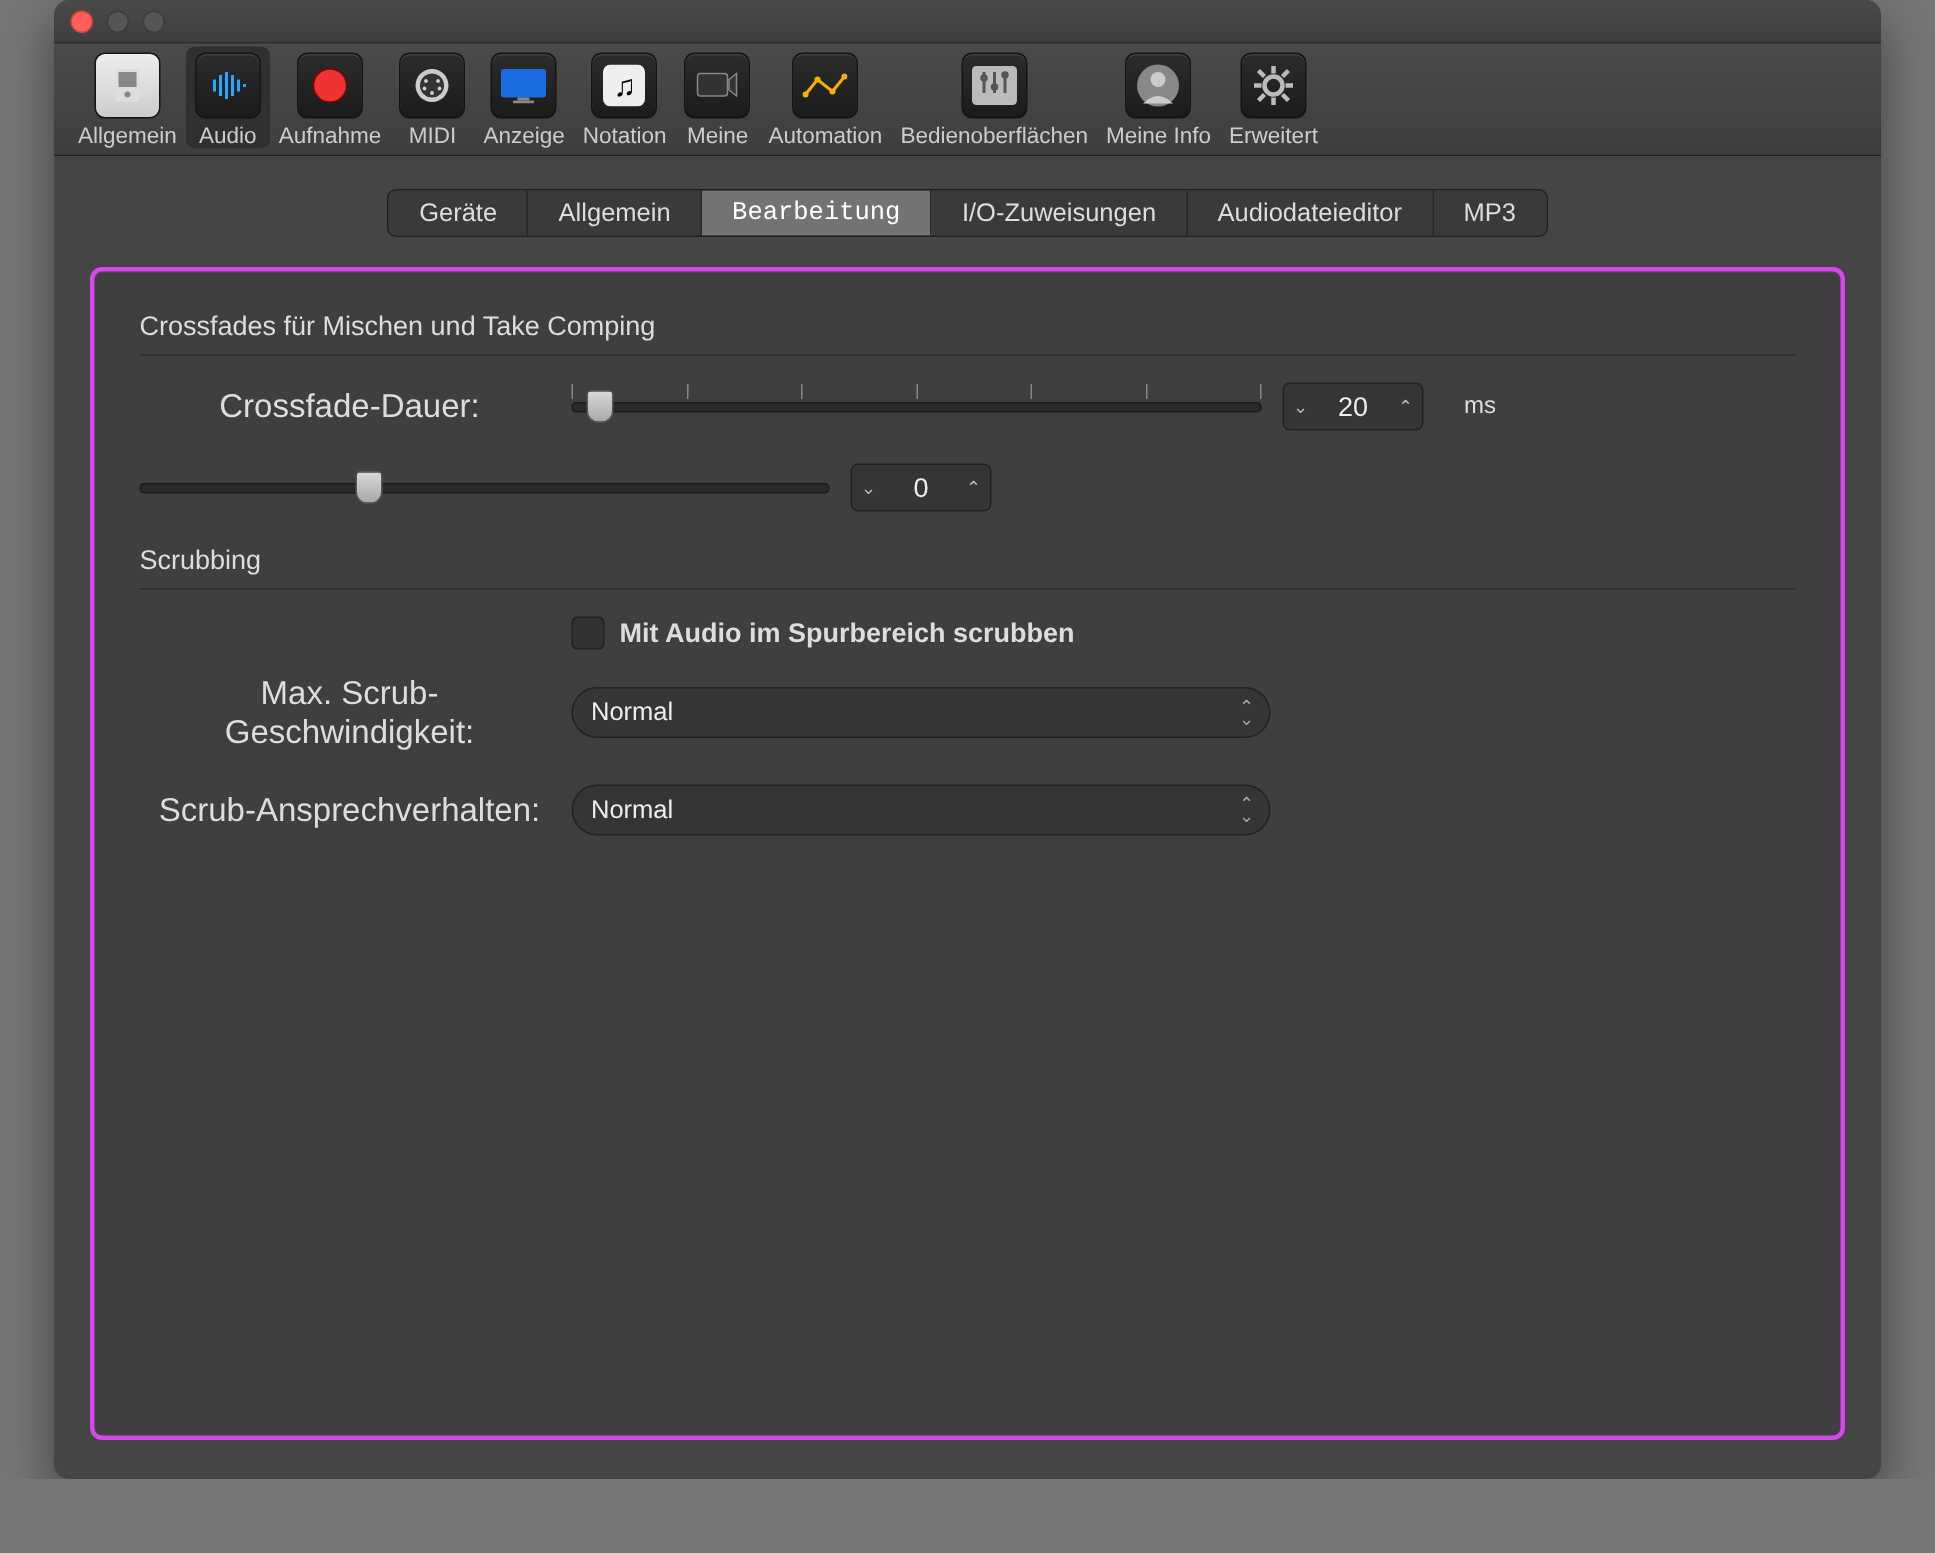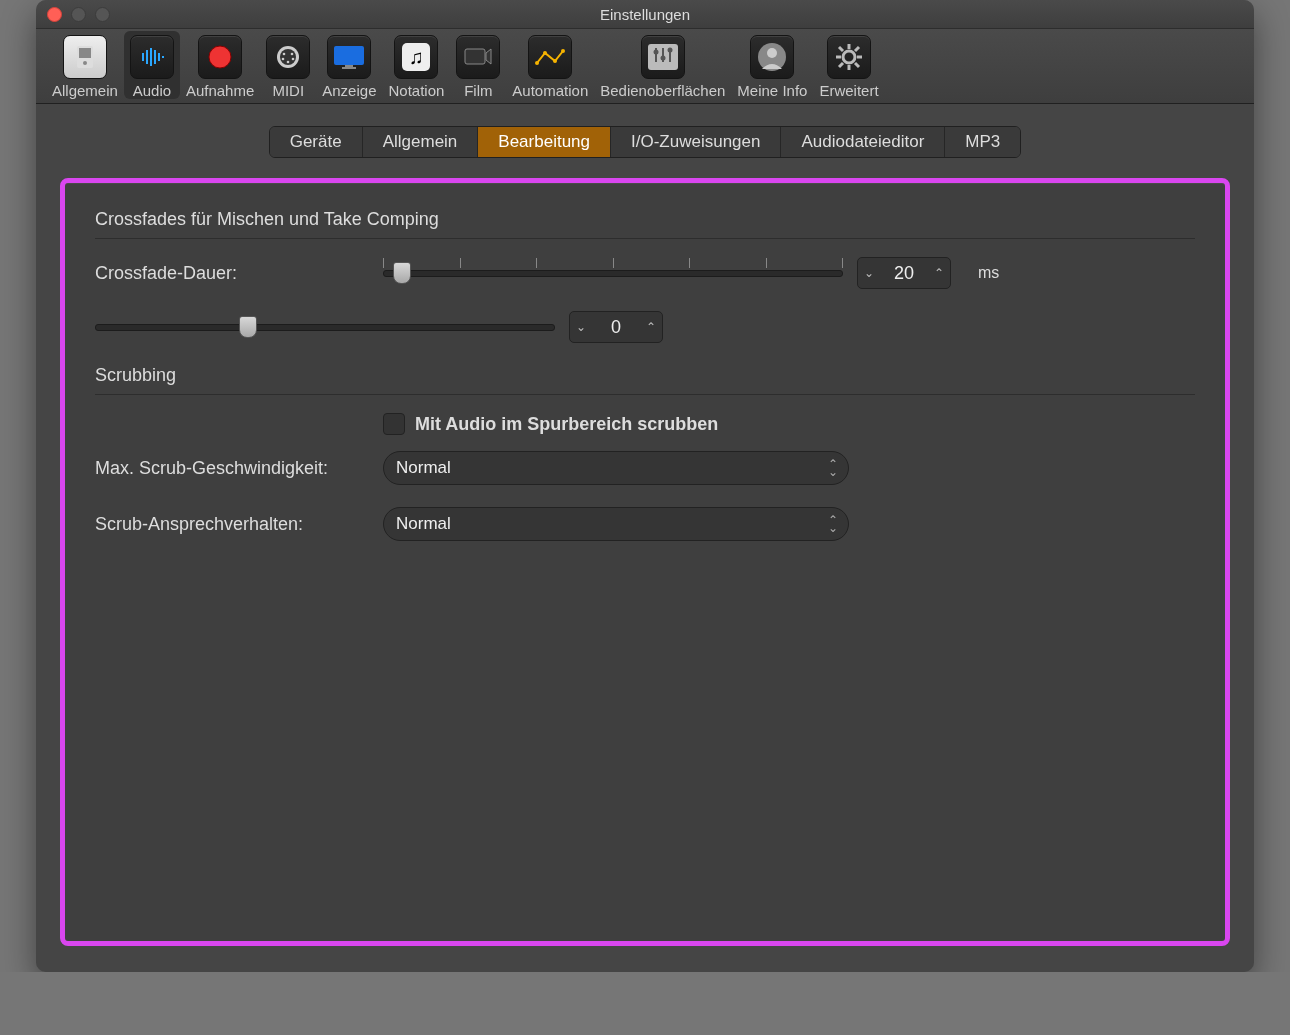--- a/index.html
+++ b/index.html
@@ -16,26 +16,26 @@
   .tb-item{display:flex;flex-direction:column;align-items:center;gap:3px;padding:0 6px;cursor:pointer;}
   .tb-iconbox{width:42px;height:42px;border-radius:7px;display:flex;align-items:center;justify-content:center;background:linear-gradient(#2c2c2c,#1b1b1b);border:1px solid #141414;box-shadow:inset 0 1px 0 rgba(255,255,255,.1);}
   .tb-item.selected{background:#303030;border-radius:6px;padding-top:4px;margin-top:-4px;}
   .tb-label{color:#ccc;font-size:15px;white-space:nowrap;}
   
   .body{background:#454545;padding:22px 24px 26px;}
   .subtabs{display:flex;justify-content:center;margin-bottom:20px;}
   .seg{display:flex;border-radius:6px;overflow:hidden;border:1px solid #202020;}
   .seg button{border:none;background:#3a3a3a;color:#ddd;font-size:17px;padding:5px 20px;cursor:pointer;border-right:1px solid #262626;}
   .seg button:last-child{border-right:none;}
-  .seg button.active{background:#a16207;color:#fff;}
-  .panel{background:#3f3f3f;border:5px solid #d946ef;border-radius:8px;padding:26px 30px 400px;box-shadow:inset 0 1px 0 rgba(255,255,255,.06);}
+  .seg button.active{background:#737373;color:#fff;font-family:Liberation Mono, monospace;}
+  .panel{background:#3f3f3f;border:3px solid #d946ef;border-radius:8px;padding:26px 30px 400px;box-shadow:inset 0 1px 0 rgba(255,255,255,.06);}
   .section-title{color:#ddd;font-size:18px;margin:0 0 8px;}
   .hr{border:none;border-top:1px solid #2d2d2d;margin:0 0 18px;}
   .row{display:flex;align-items:center;margin-bottom:22px;}
-  .row .lab{width:280px;text-align:left;color:#ddd;font-size:18px;padding-right:8px;}
+  .row .lab{width:280px;text-align:center;color:#ddd;font-size:22px;padding-right:8px;}
   
   .slider{position:relative;width:460px;height:22px;display:flex;align-items:center;}
   .track{position:absolute;left:0;right:0;height:5px;background:#2a2a2a;border-radius:3px;border:1px solid #1c1c1c;}
   .ticks{position:absolute;left:0;right:0;top:-4px;display:flex;justify-content:space-between;}
   .ticks span{width:1px;height:10px;background:#888;}
   .thumb{position:absolute;width:16px;height:20px;background:linear-gradient(#d8d8d8,#a8a8a8);border:1px solid #555;border-radius:3px 3px 8px 8px;top:0;}
   
   .stepper{display:flex;align-items:center;background:#353535;border:1px solid #222;border-radius:5px;margin-left:14px;width:92px;height:30px;position:relative;}
   .step-val{flex:1;text-align:center;color:#eee;font-size:18px;}
   .arr{width:22px;height:100%;display:flex;align-items:center;justify-content:center;color:#bbb;font-size:12px;cursor:pointer;}
@@ -54,21 +54,20 @@
 <body>
 
 <div class="window">
 
   <div class="titlebar">
     <div class="traffic">
       <div class="dot red"></div>
       <div class="dot gray"></div>
       <div class="dot gray"></div>
     </div>
-    <div class="title">Einstellungen</div>
   </div>
 
   <div class="toolbar" id="toolbar">
       <div class="tb-item">
         <div class="tb-iconbox" style="background: linear-gradient(rgb(238, 238, 238), rgb(204, 204, 204));">
           <svg width="28" height="28">
             <rect x="6" y="3" width="16" height="22" rx="2" fill="#ddd"></rect>
             <rect x="8" y="5" width="12" height="10" fill="#888"></rect>
             <circle cx="14" cy="20" r="2" fill="#888"></circle>
           </svg>
@@ -133,21 +132,21 @@
         </div>
         <div class="tb-label">Notation</div>
       </div>
       <div class="tb-item">
         <div class="tb-iconbox">
           <svg width="28" height="22">
             <rect x="1" y="3" width="20" height="15" rx="2" fill="#333" stroke="#888"></rect>
             <polygon points="22,7 27,3 27,18 22,14" fill="#333" stroke="#888"></polygon>
           </svg>
         </div>
-        <div class="tb-label">Film</div>
+        <div class="tb-label">Meine</div>
       </div>
       <div class="tb-item">
         <div class="tb-iconbox">
           <svg width="30" height="20">
             <polyline points="2,16 10,6 20,14 28,4" fill="none" stroke="#f5b301" stroke-width="2"></polyline>
             <circle cx="2" cy="16" r="2" fill="#f5b301"></circle>
             <circle cx="10" cy="6" r="2" fill="#f5b301"></circle>
             <circle cx="20" cy="14" r="2" fill="#f5b301"></circle>
             <circle cx="28" cy="4" r="2" fill="#f5b301"></circle>
           </svg>

